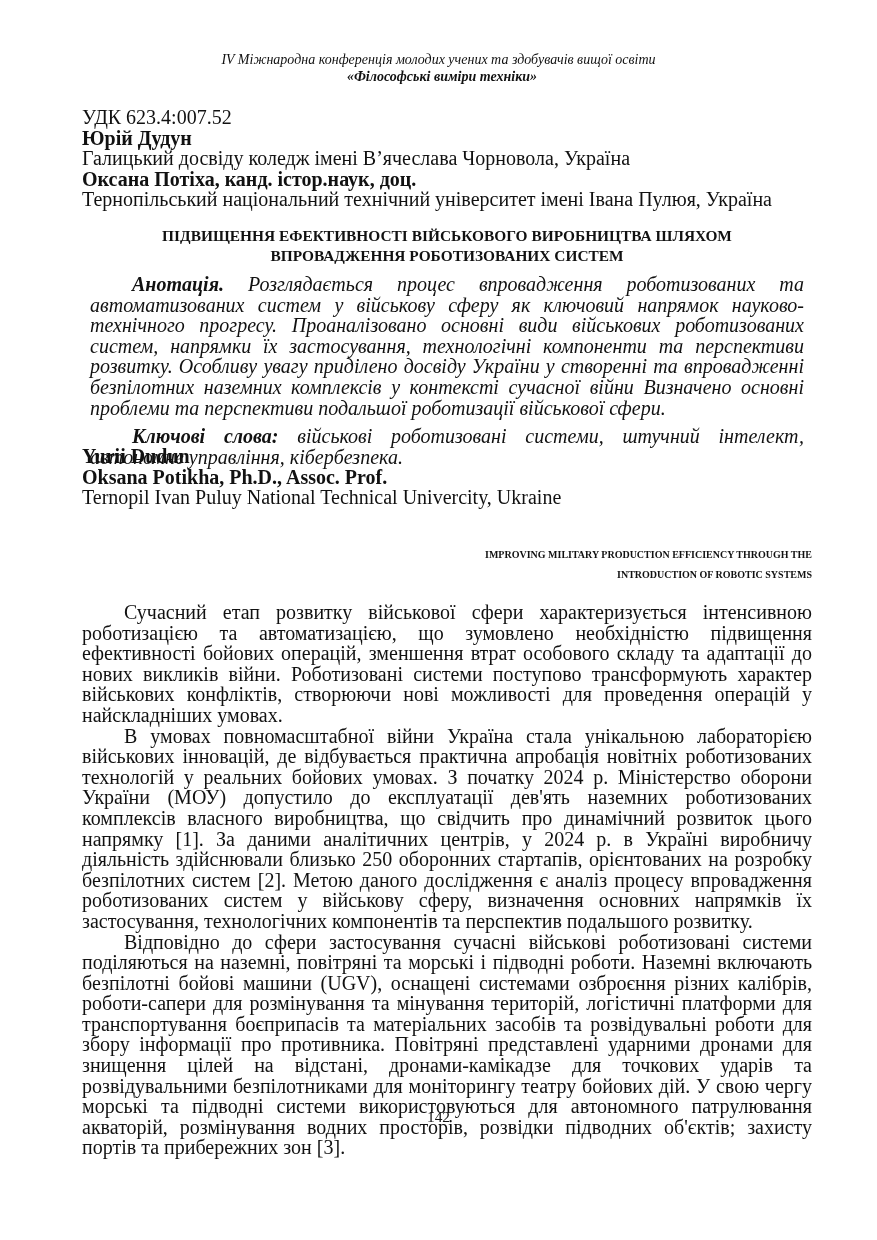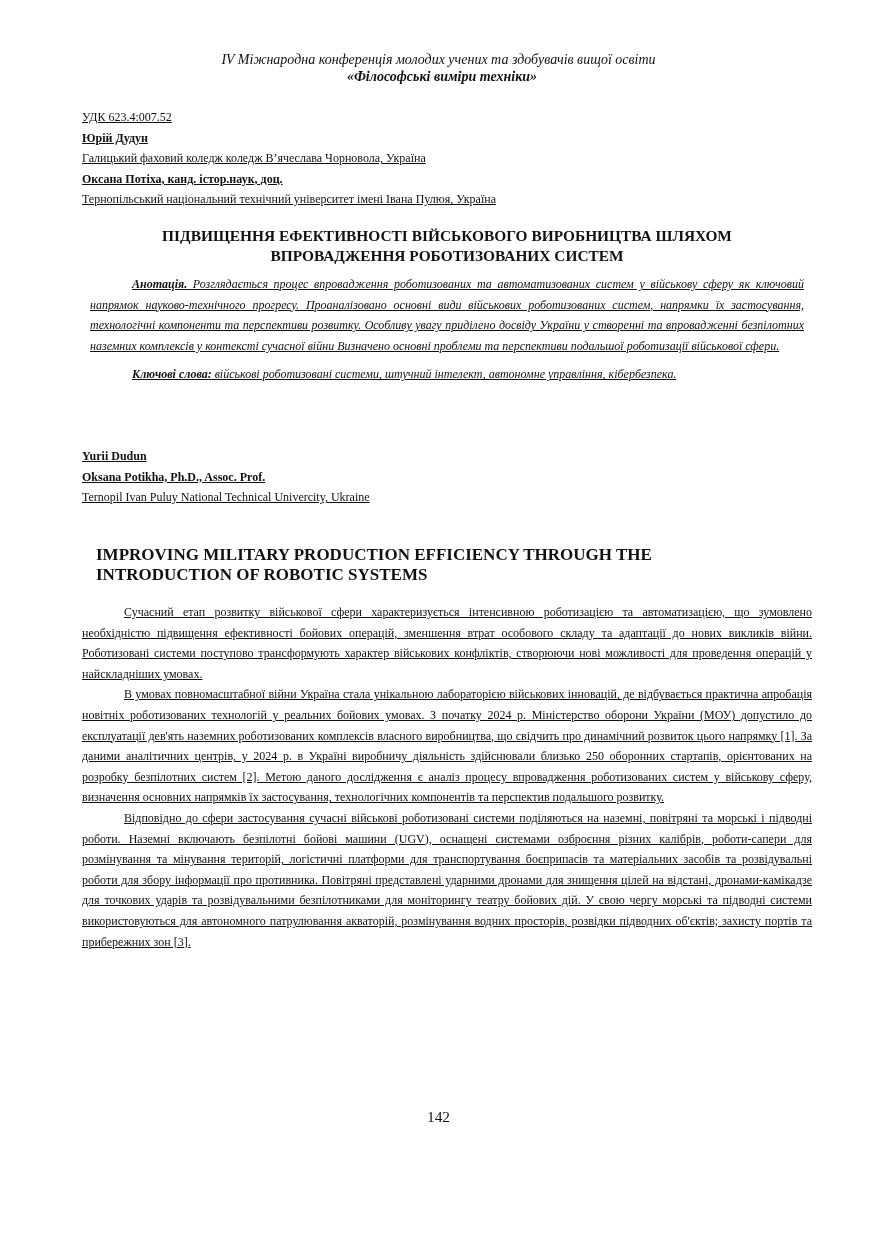--- a/index.html
+++ b/index.html
@@ -1,49 +1,49 @@
 <!DOCTYPE html>
 <html><head>
 <meta charset="utf-8">
 <style>
   html, body { margin: 0; padding: 0; background: #ffffff; }
   body { width: 877px; height: 1240px; position: relative; overflow: hidden;
          font-family: "Liberation Serif", serif; color: #111; }
   .running-head { position: absolute; left: 0; width: 877px; top: 51px; text-align: center;
                   font-style: italic; font-size: 14px; line-height: 17px; }
   .running-head .l2 { font-weight: bold; margin-left: 7px; }
-  .block { position: absolute; left: 82px; width: 730px; font-size: 12px; line-height: 20.6px; text-decoration: underline; }
+  .block { position: absolute; left: 82px; width: 730px; font-size: 20px; line-height: 20.6px; }
   .meta { top: 107px; }
   .meta div { white-space: nowrap; }
   .bold { font-weight: bold; }
   .title-ua { position: absolute; left: 82px; width: 730px; top: 226px; text-align: center;
               font-weight: bold; font-size: 15.4px; line-height: 20px; }
   .abstract { top: 266px; font-style: italic; text-align: justify; }
   .abstract p { margin: 8px; text-indent: 42px; text-align: justify; text-align-last: left; }
   .abstract .lead { font-weight: bold; }
   .meta-en { top: 446px; }
-  .title-en { position: absolute; left: 82px; width: 730px; top: 545px; text-align: left;
-              font-weight: bold; font-size: 17px; line-height: 20px; padding-left: 14px; box-sizing: border-box; }
+  .title-en { position: absolute; left: 82px; width: 730px; top: 545px; text-align: right;
+              font-weight: bold; font-size: 10px; line-height: 20px; padding-left: 14px; box-sizing: border-box; }
   .body-text { top: 602px; text-align: justify; }
   .body-text p { margin: 0; text-indent: 42px; text-align: justify; text-align-last: left; }
   .page-number { position: absolute; left: 0; width: 877px; top: 1108px; text-align: center;
                  font-size: 15.4px; }
 </style>
 </head>
 <body>
 
 <div class="running-head">
   <div>IV Міжнародна конференція молодих учених та здобувачів вищої освіти</div>
   <div class="l2">«Філософські виміри техніки»</div>
 </div>
 
 <div class="block meta">
   <div>УДК 623.4:007.52</div>
   <div class="bold">Юрій Дудун</div>
-  <div>Галицький фаховий коледж коледж В’ячеслава Чорновола, Україна</div>
+  <div>Галицький досвіду коледж імені В’ячеслава Чорновола, Україна</div>
   <div class="bold">Оксана Потіха, канд. істор.наук, доц.</div>
   <div>Тернопільський національний технічний університет імені Івана Пулюя, Україна</div>
 </div>
 
 <div class="title-ua">
   <div>ПІДВИЩЕННЯ ЕФЕКТИВНОСТІ ВІЙСЬКОВОГО ВИРОБНИЦТВА ШЛЯХОМ</div>
   <div>ВПРОВАДЖЕННЯ РОБОТИЗОВАНИХ СИСТЕМ</div>
 </div>
 
 <div class="block abstract">

